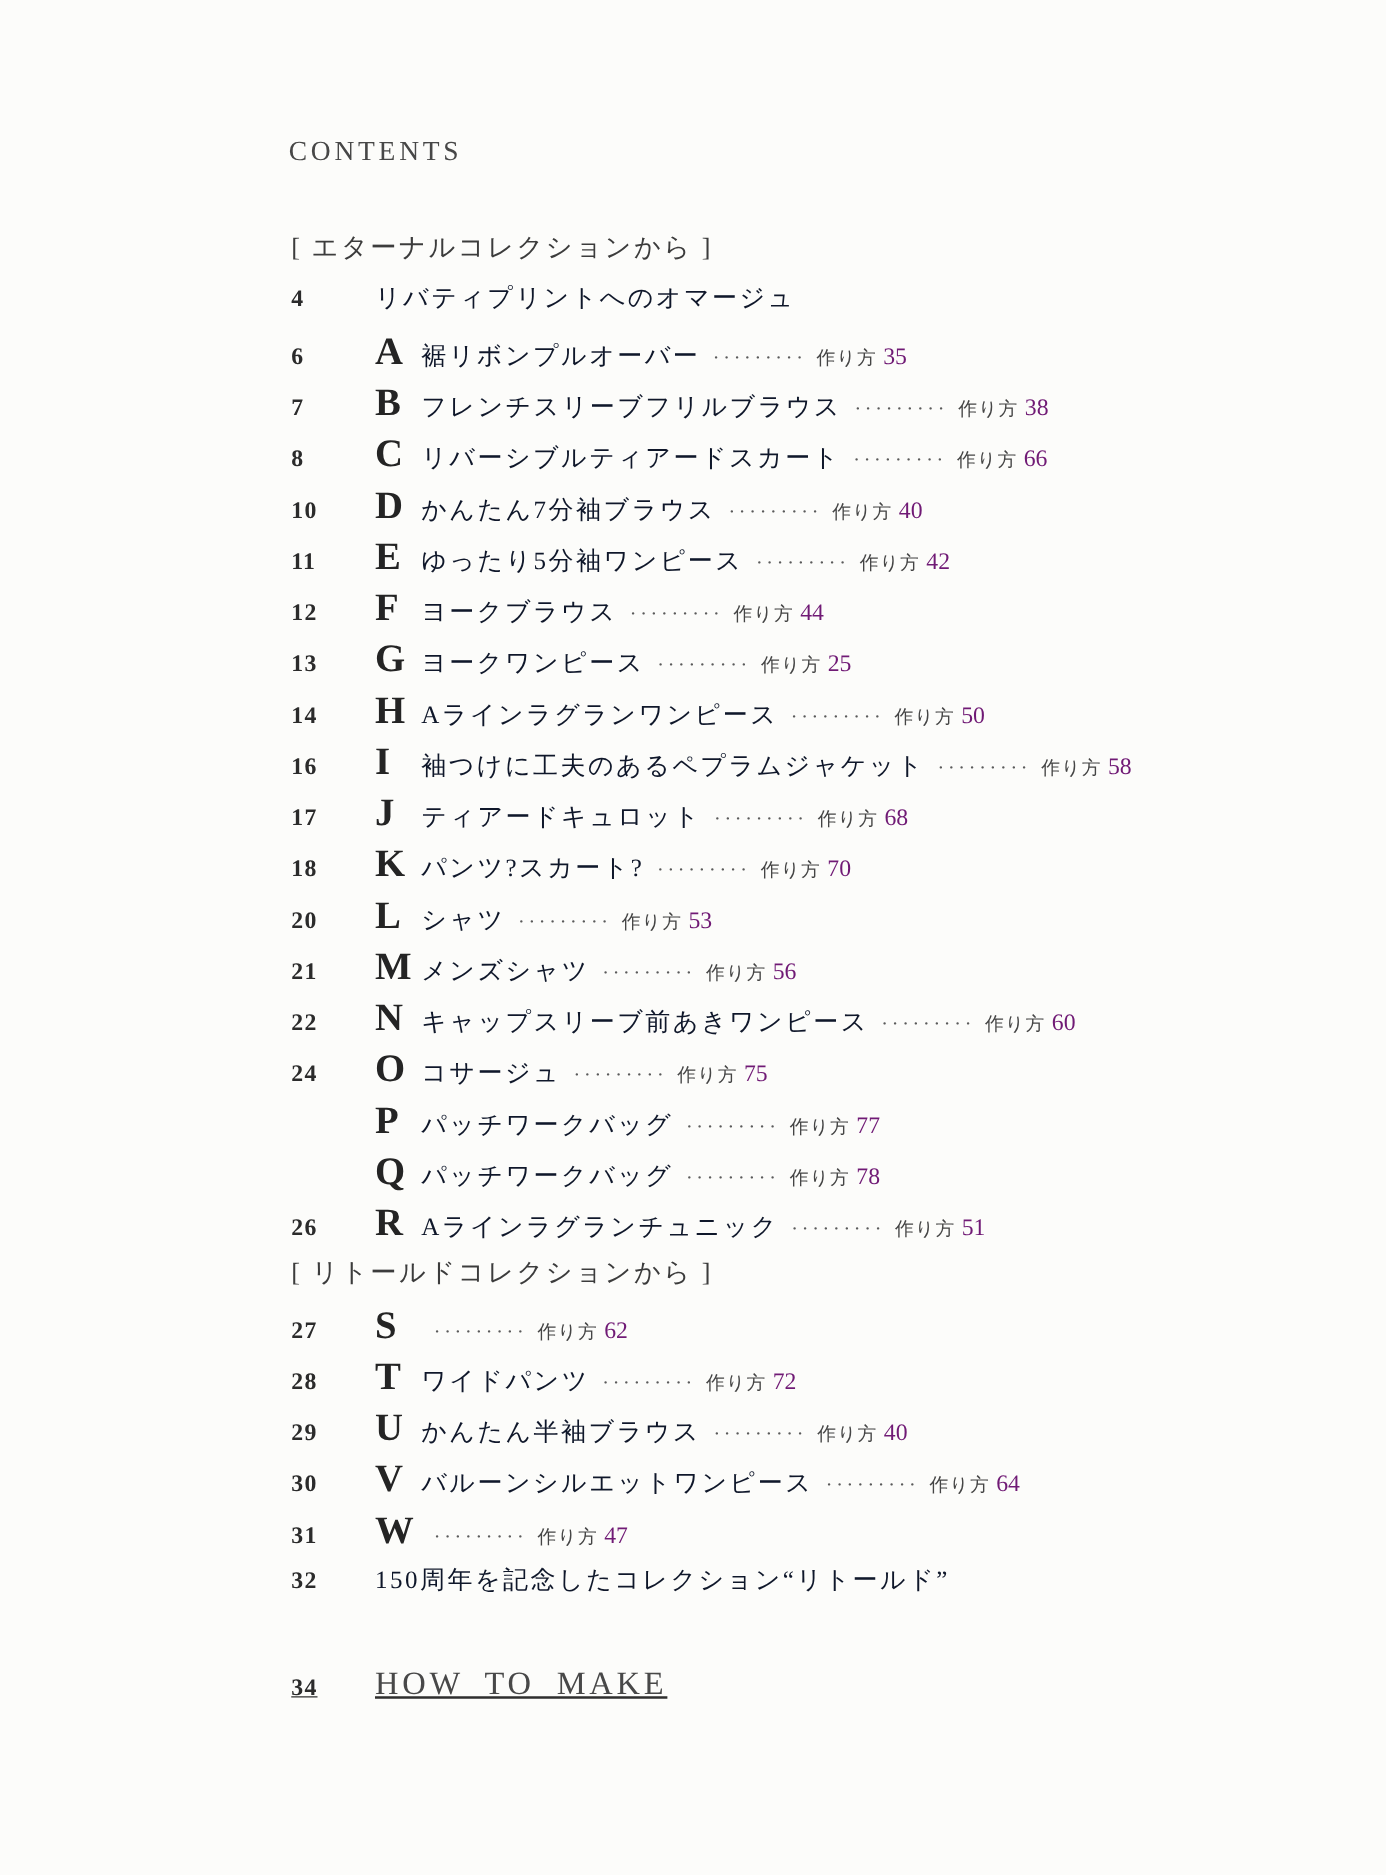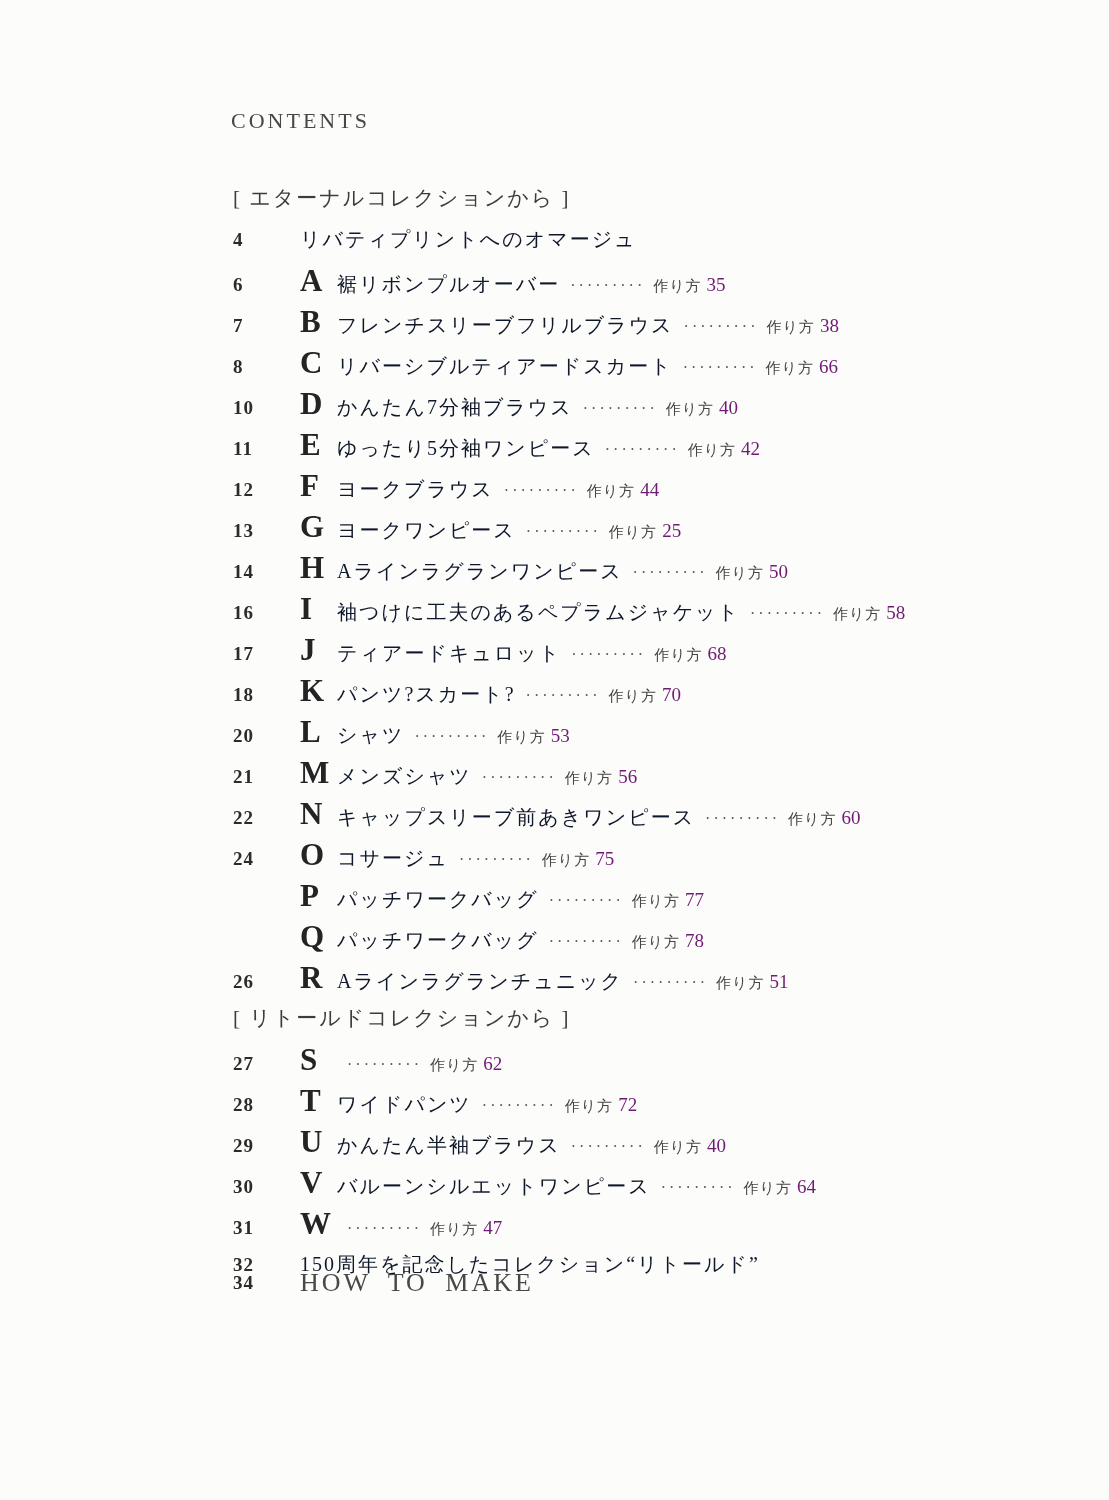--- a/index.html
+++ b/index.html
@@ -84,24 +84,25 @@
   }
   .makepage {
     font-size: 19px;
     font-weight: normal;
     color: #701a75;
     margin-left: 5px;
   }
   .footer-row {
     position: absolute;
     left: 233px;
-    top: 1268px;
+    top: 1332px;
     display: flex;
-    align-items: center;
+    align-items: flex-end;
     white-space: nowrap;
+    text-decoration: underline;
   }
   .footer-row .num {
     width: 67px;
     flex: 0 0 67px;
   }
   .howto {
     font-size: 26px;
     letter-spacing: 3px;
     word-spacing: 8px;
     color: #484848;

